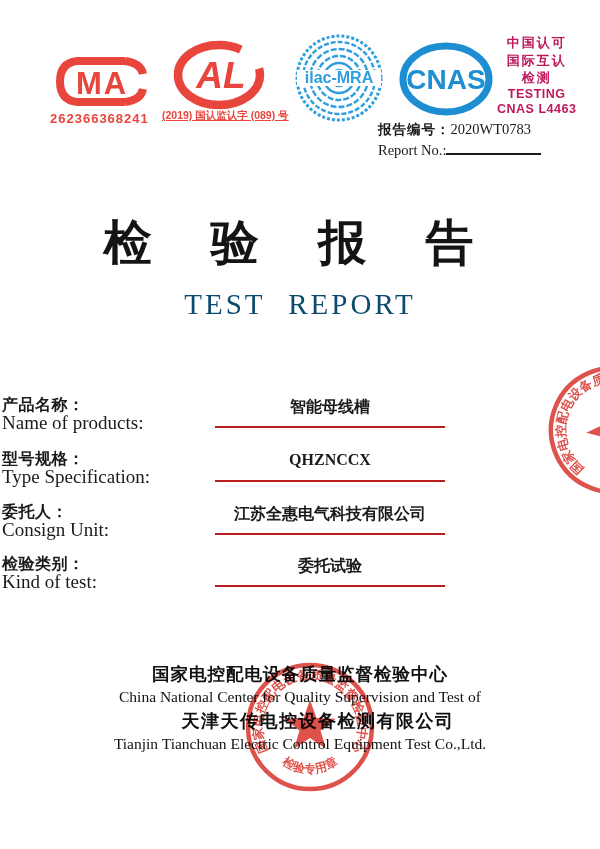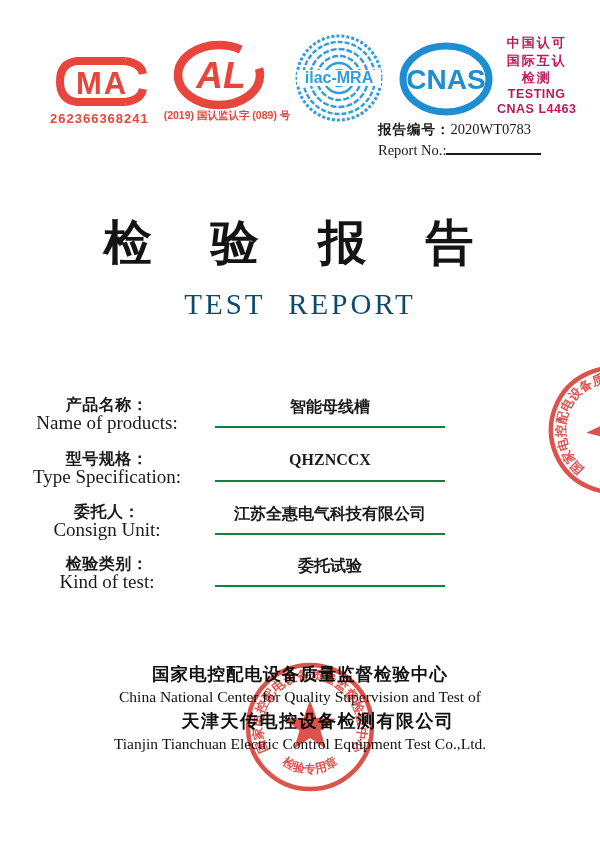--- a/index.html
+++ b/index.html
@@ -9,22 +9,22 @@
     background:#ffffff; overflow:hidden;
     font-family:"Liberation Sans", sans-serif; color:#1a1a1a;
   }
   
   .stamp { position:absolute; }
   .cma-num {
     position:absolute; left:50px; top:111px; width:110px;
     color:#e8453c; font-weight:bold; font-size:13px; letter-spacing:1px;
   }
   .cal-num {
-    position:absolute; left:162px; top:109px; width:130px; text-align:center;
-    color:#e8453c; font-weight:bold; font-size:10.5px;
+    position:absolute; left:162px; top:109px; width:130px; 
+    color:#e8453c; font-weight:bold; font-size:10.5px;text-decoration:underline;
   }
   .cnas-block { position:absolute; left:497px; top:34px; color:#be185d;text-align:center; }
   .cnas-block .cn { font-size:13px; font-weight:bold; line-height:17.5px; letter-spacing:2px; }
   .cnas-block .en { font-size:12.5px; font-weight:bold; line-height:15px; letter-spacing:0.5px; }
   
   .report-no { position:absolute; left:378px; top:121px; }
   .report-no .r1 { font-size:13.5px; }
   .report-no .lab-cn { font-weight:bold; letter-spacing:1px;margin-top:12px; }
   .report-no .val { font-family:"Liberation Serif", serif; font-size:14.5px; }
   .report-no .r2 { margin-top:3px; font-family:"Liberation Serif", serif; font-size:14.5px; }
@@ -35,26 +35,26 @@
     font-size:48px; font-weight:bold; letter-spacing:23px; 
     color:#141414;
   }
   .title-en {
     position:absolute; top:288px; left:0; right:0; text-align:center;
     font-family:"Liberation Serif", serif; font-size:29px; letter-spacing:3px; word-spacing:13px;
     color:#0c4a6e;
   }
   
   .field { position:absolute; left:0; width:100%; }
-  .flabels { position:absolute; right:398px; width:190px; text-align:center; }
+  .flabels { position:absolute; right:408px; width:190px; text-align:left; }
   .flabels .cn { font-size:16px; font-weight:bold; line-height:19px; letter-spacing:0.5px; }
   .flabels .en { font-family:Liberation Serif, serif; font-size:19px; line-height:18px; }
   .fvalue {
     position:absolute; left:215px; top:2px; width:230px; height:31px;
-    text-align:center; border-bottom:2px solid #15803d;
+    text-align:center; border-bottom:2px solid #b91c1c;
     font-family:"Liberation Serif", serif; font-size:16px; font-weight:bold;
   }
   
   .footer { position:absolute; top:663px; left:0; right:0; text-align:center; color:#111; }
   .footer .cn1 { font-size:17.5px; font-weight:bold; line-height:23px; letter-spacing:1px; }
   .footer .en  { font-family:"Liberation Serif", serif; font-size:15.5px; line-height:21px; }
   .footer .cn2 { font-size:18px; font-weight:bold; line-height:24px; letter-spacing:1.5px; margin-top:2px;padding-left:36px; }
   
   .seal { position:absolute; mix-blend-mode:multiply; opacity:0.88; }
   .seal-footer { left:230px; top:647px; }

